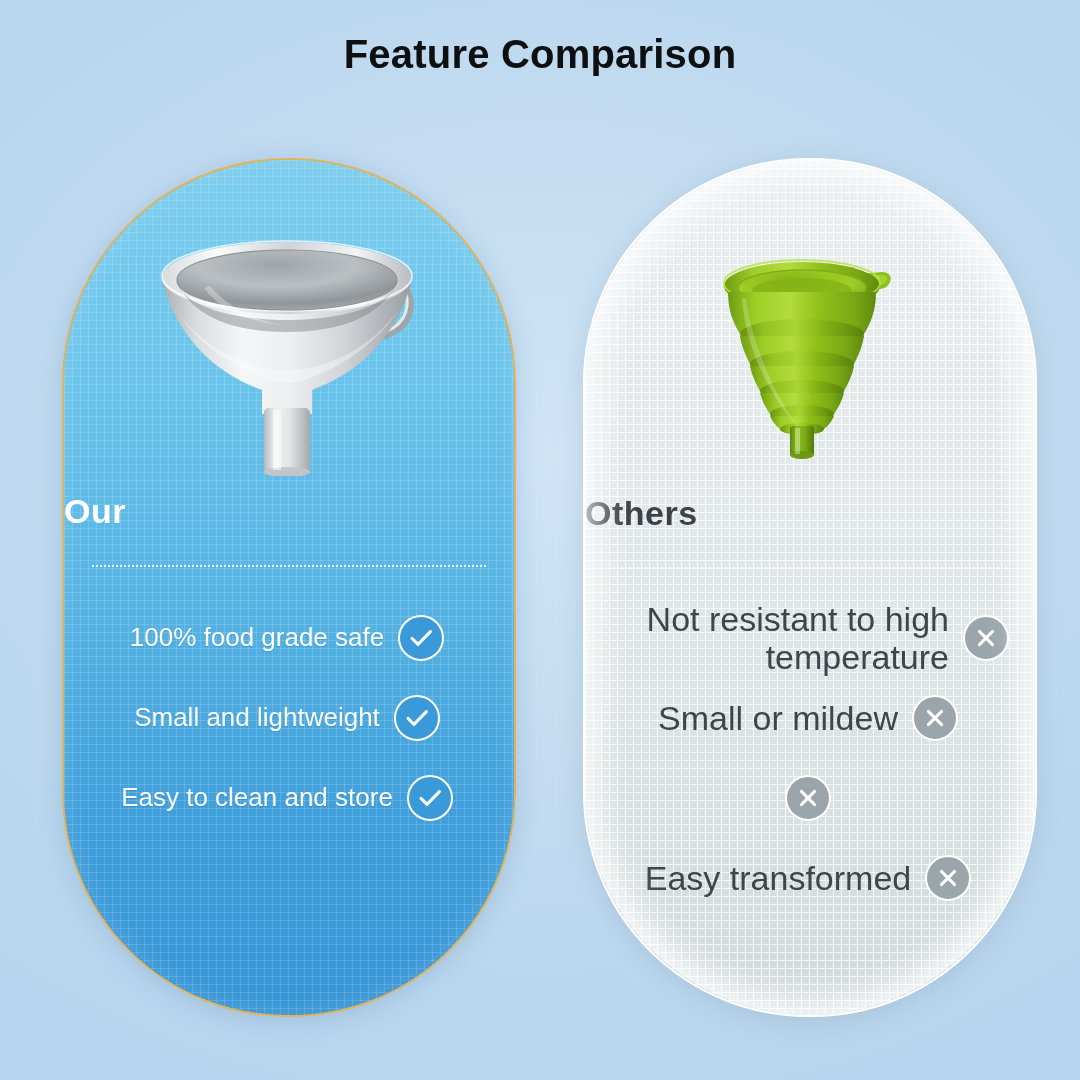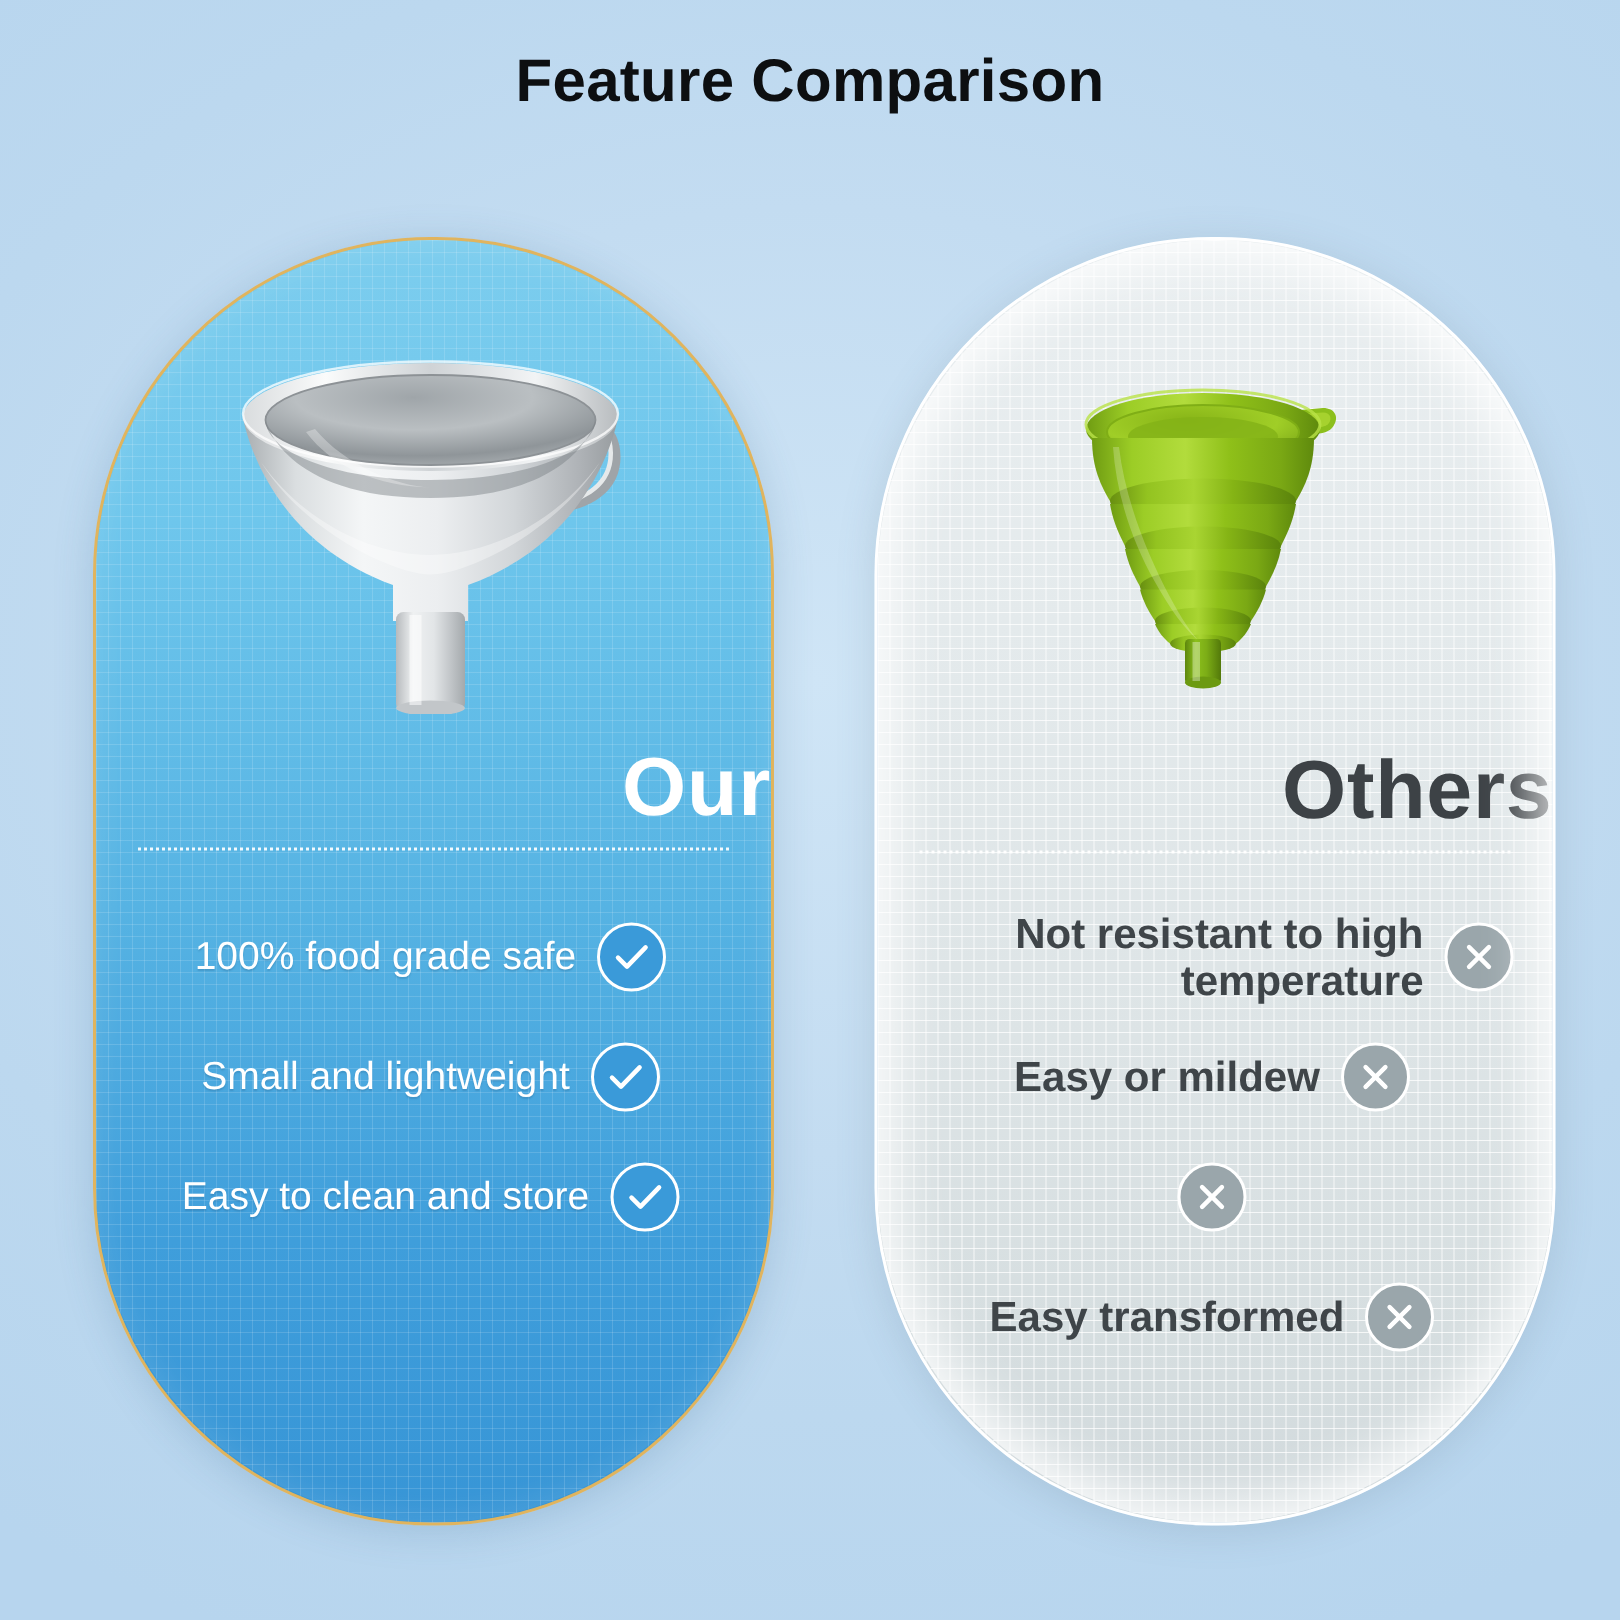--- a/index.html
+++ b/index.html
@@ -74,22 +74,22 @@
   .product-zone{
     position:absolute;left:0;top:0;width:100%;height:330px;
   }
   .funnel-svg{position:absolute;}
   #funnel-steel{left:50%;transform:translateX(-50%);top:78px;}
   #funnel-green{left:50%;transform:translateX(-50%);top:88px;}
 
   
   .panel-heading{
     position:absolute;left:0;width:100%;
-    text-align:right;
-    font-size:55px;font-weight:bold;
+    text-align:left;
+    font-size:34px;font-weight:bold;
     letter-spacing:0.5px;
   }
   #heading-our{top:332px;color:#ffffff;}
   #heading-others{top:334px;color:#3d4246;}
 
   
   .divider{
     position:absolute;height:0;left:28px;right:28px;
   }
   #divider-our{
@@ -112,21 +112,21 @@
   }
   .feature-label{
     text-align:right;
     line-height:1.12;
   }
   #panel-our .feature-label{
     color:#ffffff;font-size:26px;font-weight:400;
     text-shadow:0 1px 1px rgba(30,90,135,0.25);
   }
   #panel-others .feature-label{
-    color:#3f4549;font-size:28px;font-weight:700;
+    color:#3f4549;font-size:34px;font-weight:400;
   }
 
   .mark{
     flex:0 0 auto;
     width:46px;height:46px;border-radius:50%;
     display:flex;align-items:center;justify-content:center;
     box-sizing:border-box;
   }
   .mark-check{
     background:#3a9ad9;
@@ -321,21 +321,21 @@
     <div class="feature-row">
       <div class="feature-label">Not resistant to high temperature</div>
       <div class="mark mark-cross">
         <svg width="26" height="26" viewBox="0 0 26 26">
             <path d="M6.4 6.4 L19.6 19.6 M19.6 6.4 L6.4 19.6" fill="none" stroke="#ffffff" stroke-width="3" stroke-linecap="round"></path>
           </svg>
       </div>
     </div>
 
     <div class="feature-row">
-      <div class="feature-label">Easy or mildew</div>
+      <div class="feature-label">Small or mildew</div>
       <div class="mark mark-cross">
         <svg width="26" height="26" viewBox="0 0 26 26">
             <path d="M6.4 6.4 L19.6 19.6 M19.6 6.4 L6.4 19.6" fill="none" stroke="#ffffff" stroke-width="3" stroke-linecap="round"></path>
           </svg>
       </div>
     </div>
 
     <div class="feature-row">
       <div class="mark mark-cross">
         <svg width="26" height="26" viewBox="0 0 26 26">

